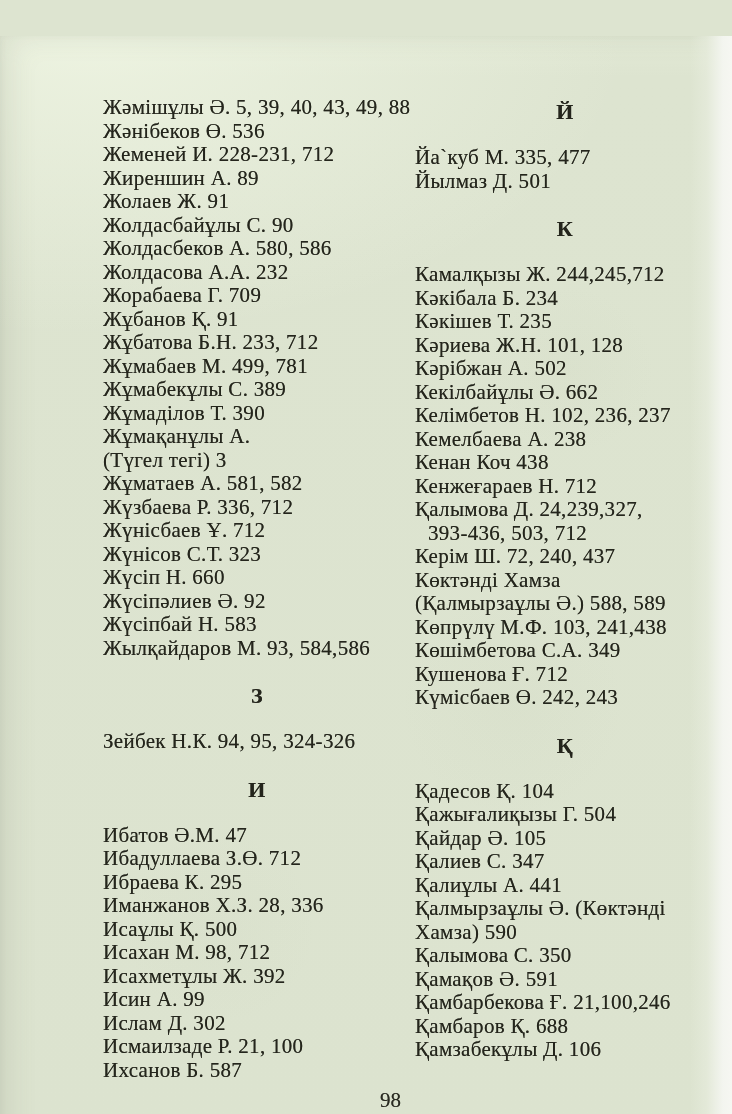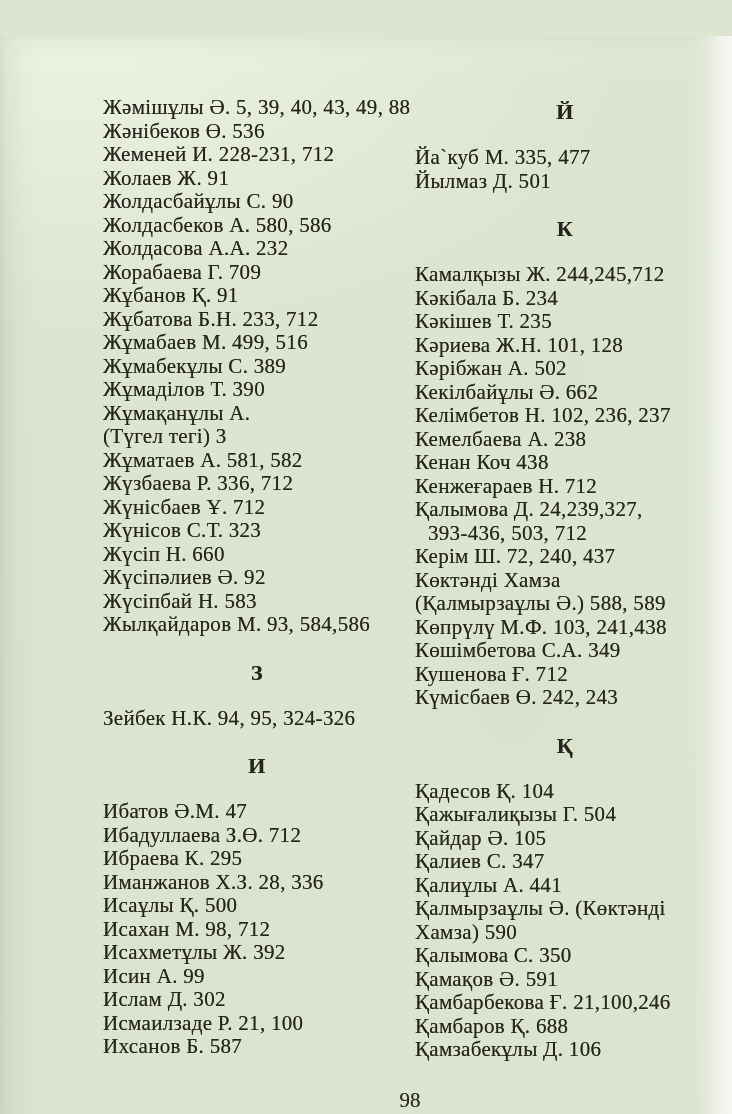--- a/index.html
+++ b/index.html
@@ -46,21 +46,21 @@
   .section-header{
     text-align:center;
     font-weight:bold;
     font-size:22px;
     line-height:26px;
     margin:23px 0 21px 0;
   }
   .column .section-header:first-child{margin-top:0;}
   .page-number{
     position:absolute;left:380px;top:1052px;width:60px;
-    text-align:center;color:#2a2b22;font-size:21px;
+    color:#2a2b22;font-size:21px;
     text-shadow:0 0 .5px rgba(36,37,28,.6);
   }
   .grain{
     position:absolute;inset:0;pointer-events:none;
     background:
       radial-gradient(circle 120px at 78% 30%, rgba(170,180,150,.05), rgba(170,180,150,0) 70%),
       radial-gradient(circle 160px at 70% 60%, rgba(170,180,150,.05), rgba(170,180,150,0) 70%),
       radial-gradient(circle 140px at 30% 80%, rgba(170,180,150,.04), rgba(170,180,150,0) 70%);
   }
 </style>
@@ -70,28 +70,29 @@
 <div class="paper">
   <div class="edge-right"></div>
   <div class="edge-bottom-light"></div>
   <div class="edge-bottom-dark"></div>
   <div class="grain"></div>
 
   <div class="column column-left">
       <div class="entry">Жәмішұлы Ә. 5, 39, 40, 43, 49, 88</div>
       <div class="entry">Жәнібеков Ө.  536</div>
       <div class="entry">Жеменей И.  228-231, 712</div>
+      <div class="entry">Жиреншин А.  89</div>
       <div class="entry">Жолаев Ж.  91</div>
       <div class="entry">Жолдасбайұлы С.  90</div>
       <div class="entry">Жолдасбеков А.  580, 586</div>
       <div class="entry">Жолдасова А.А.  232</div>
       <div class="entry">Жорабаева Г.  709</div>
       <div class="entry">Жұбанов Қ.  91</div>
       <div class="entry">Жұбатова Б.Н.  233, 712</div>
-      <div class="entry">Жұмабаев М.  499, 516</div>
+      <div class="entry">Жұмабаев М.  499, 781</div>
       <div class="entry">Жұмабекұлы С.  389</div>
       <div class="entry">Жұмаділов Т.  390</div>
       <div class="entry">Жұмақанұлы А.</div>
       <div class="entry">(Түгел тегі) 3</div>
       <div class="entry">Жұматаев А.  581, 582</div>
       <div class="entry">Жүзбаева Р.  336, 712</div>
       <div class="entry">Жүнісбаев Ұ.  712</div>
       <div class="entry">Жүнісов С.Т.  323</div>
       <div class="entry">Жүсіп Н.  660</div>
       <div class="entry">Жүсіпәлиев Ә.  92</div>

